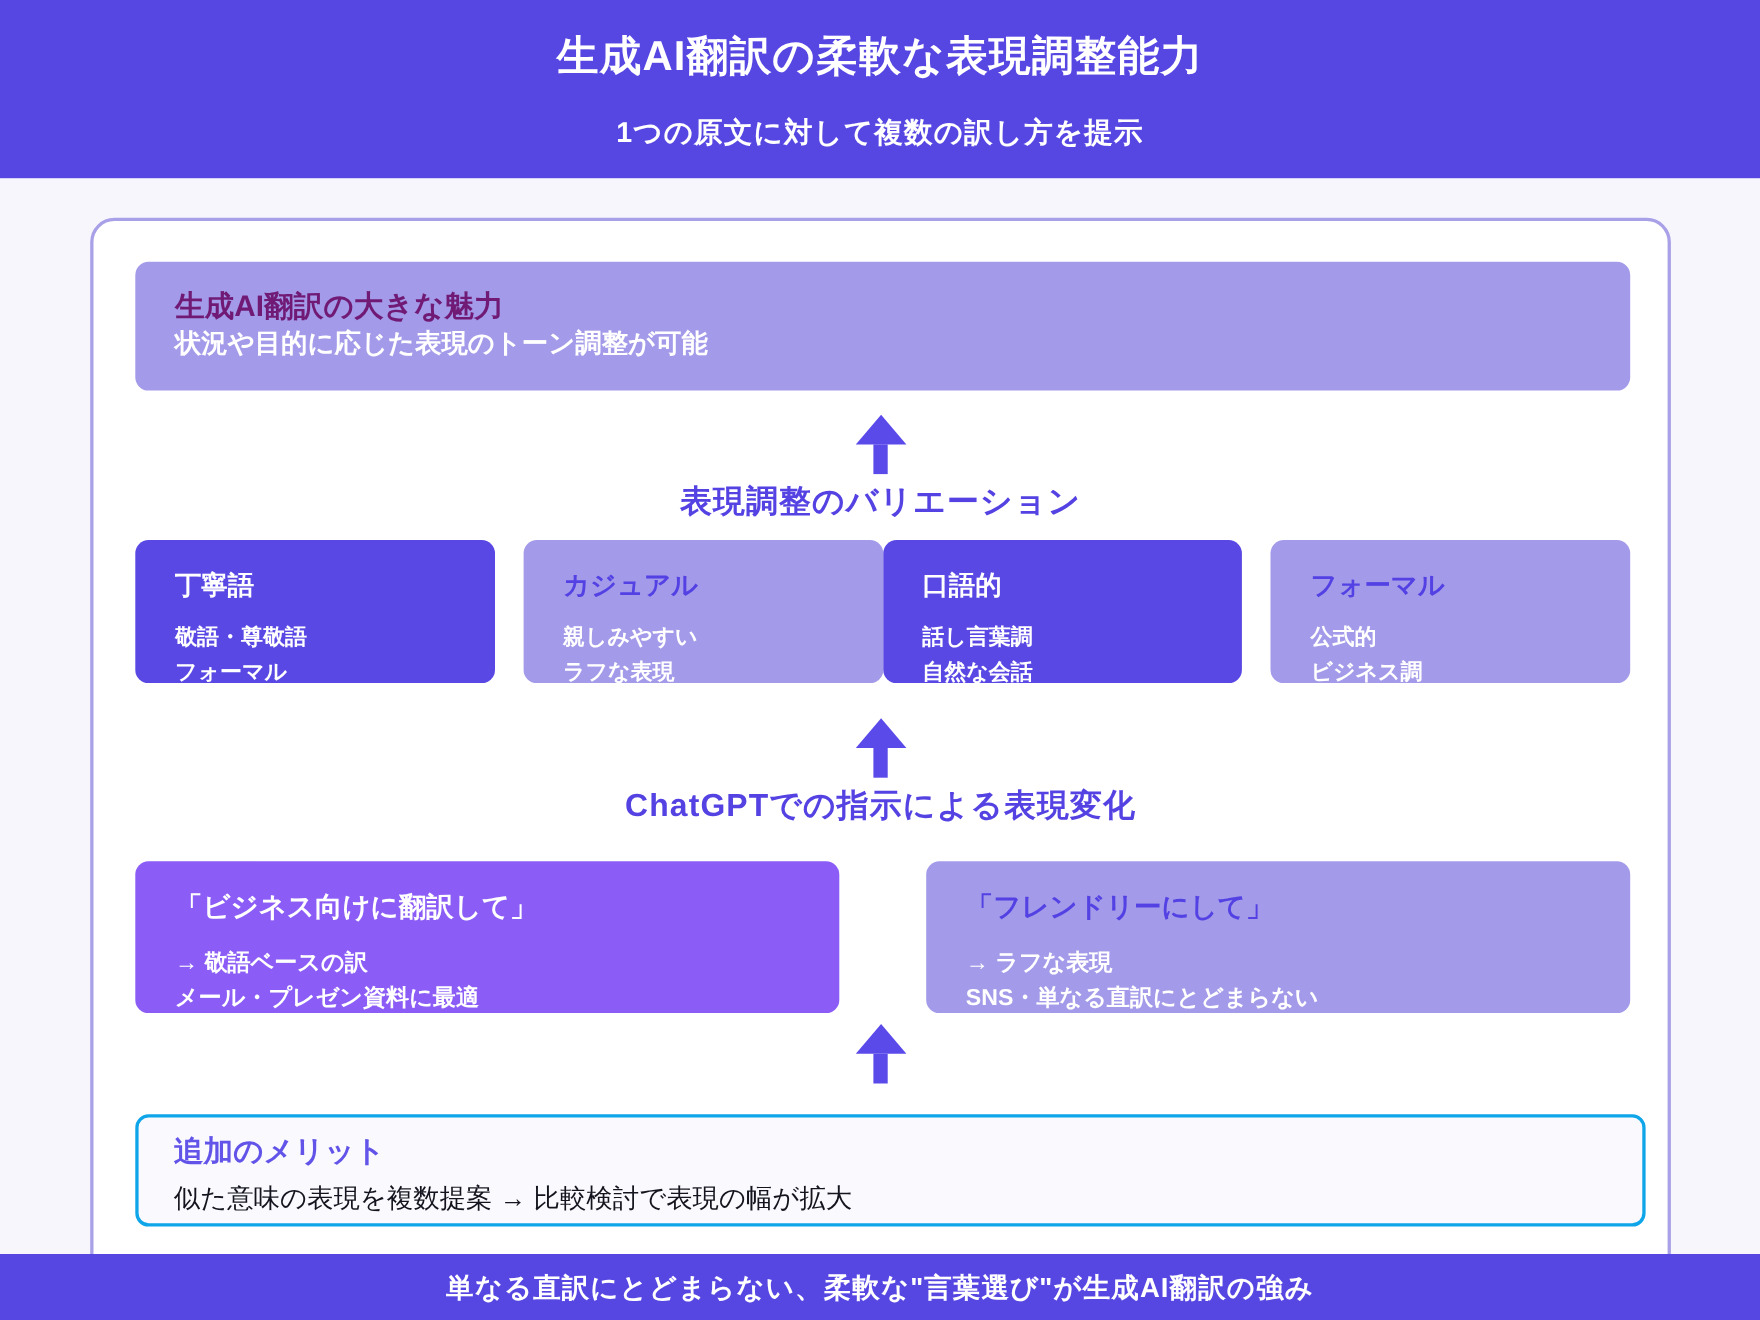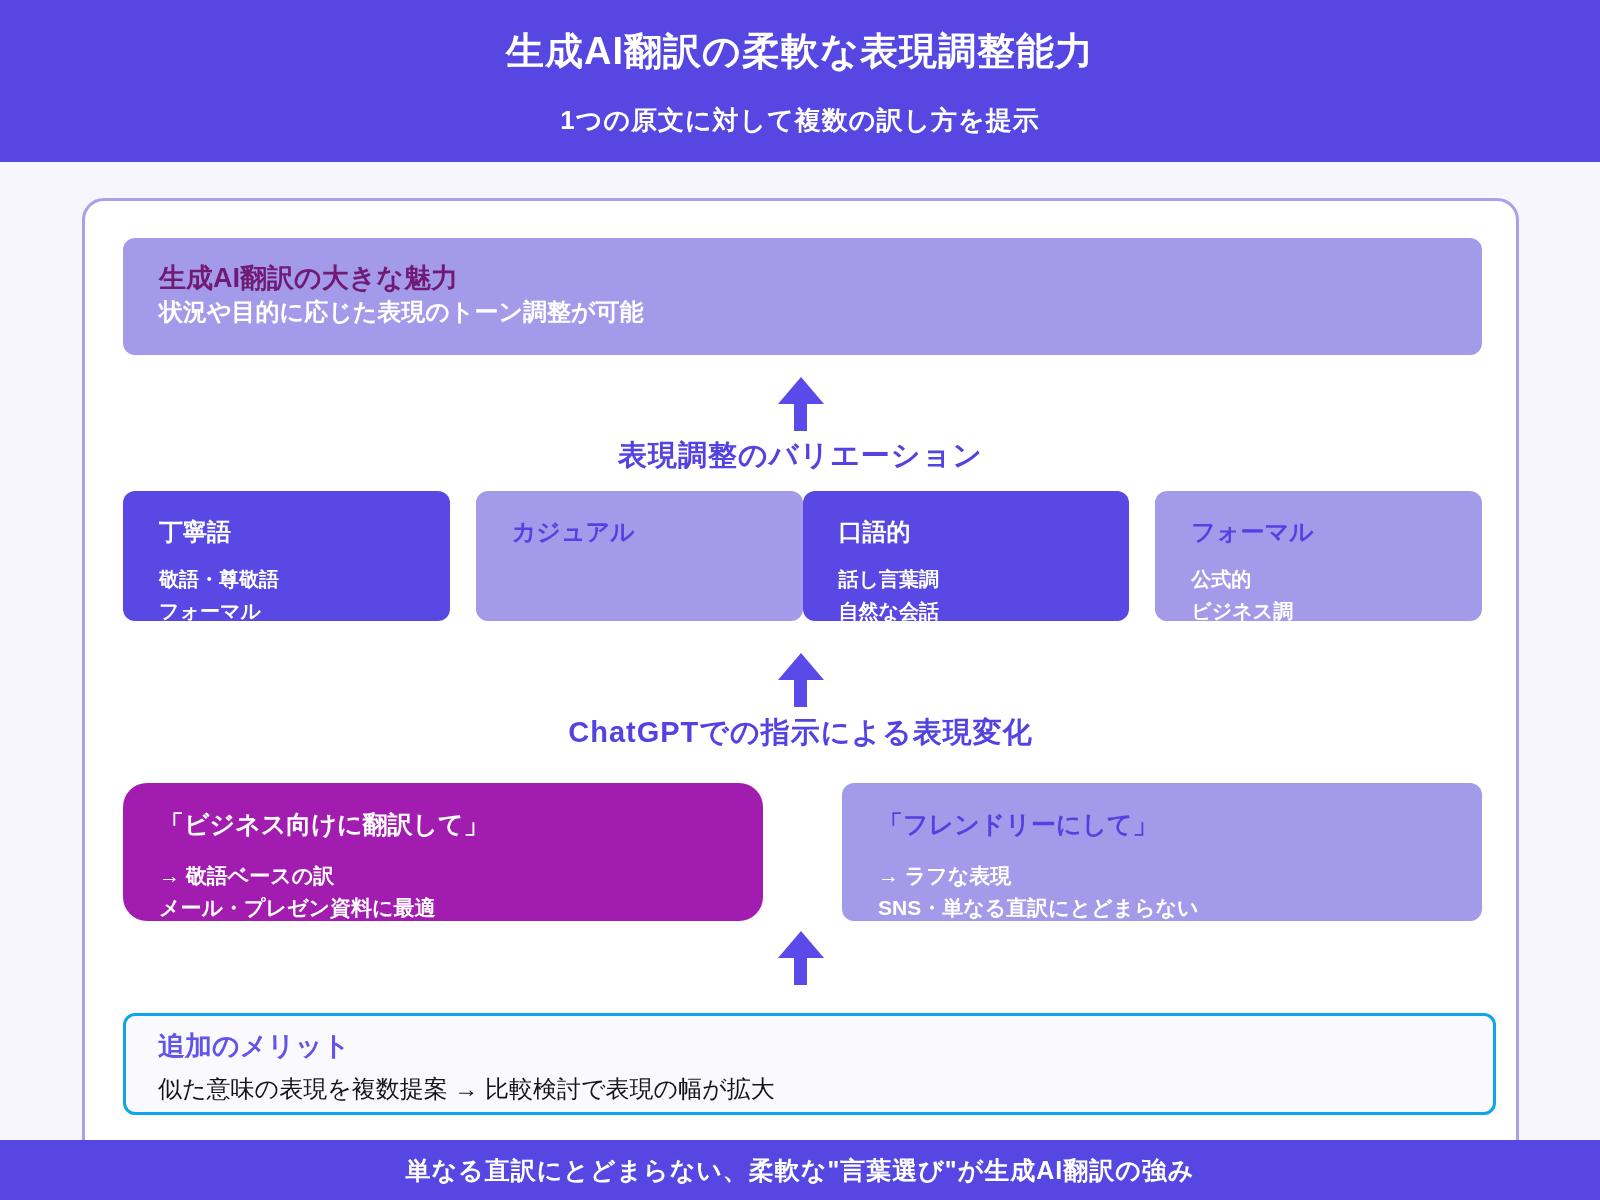--- a/index.html
+++ b/index.html
@@ -142,21 +142,21 @@
     left: 38px; top: 582px;
     width: 1359px; height: 138px;
     display: flex;
     justify-content: space-between;
   }
   .big-card {
     width: 640px; height: 138px;
     border-radius: 12px;
     padding: 25px 0 0 36px;
   }
-  .big-card.dark { background: #a21caf; border-radius: 24px; }
+  .big-card.dark { background: #8b5cf6; }
   .big-card.light { background: #A39BE9; }
   .big-title { font-size: 25px; font-weight: 700; }
   .big-card.dark  .big-title { color: #FFFFFF; }
   .big-card.light .big-title { color: #5341E4; }
   .big-body { margin-top: 19px; }
   .big-line {
     font-size: 21px;
     font-weight: 700;
     color: #FFFFFF;
     line-height: 1.5;
@@ -229,20 +229,24 @@
     <div class="cards-row">
       <div class="card dark">
         <div class="card-title">丁寧語</div>
         <div class="card-body">
           <div class="card-line">敬語・尊敬語</div>
           <div class="card-line">フォーマル</div>
         </div>
       </div>
       <div class="card light">
         <div class="card-title">カジュアル</div>
+        <div class="card-body">
+          <div class="card-line">親しみやすい</div>
+          <div class="card-line">ラフな表現</div>
+        </div>
       </div>
       <div class="card dark">
         <div class="card-title">口語的</div>
         <div class="card-body">
           <div class="card-line">話し言葉調</div>
           <div class="card-line">自然な会話</div>
         </div>
       </div>
       <div class="card light">
         <div class="card-title">フォーマル</div>

